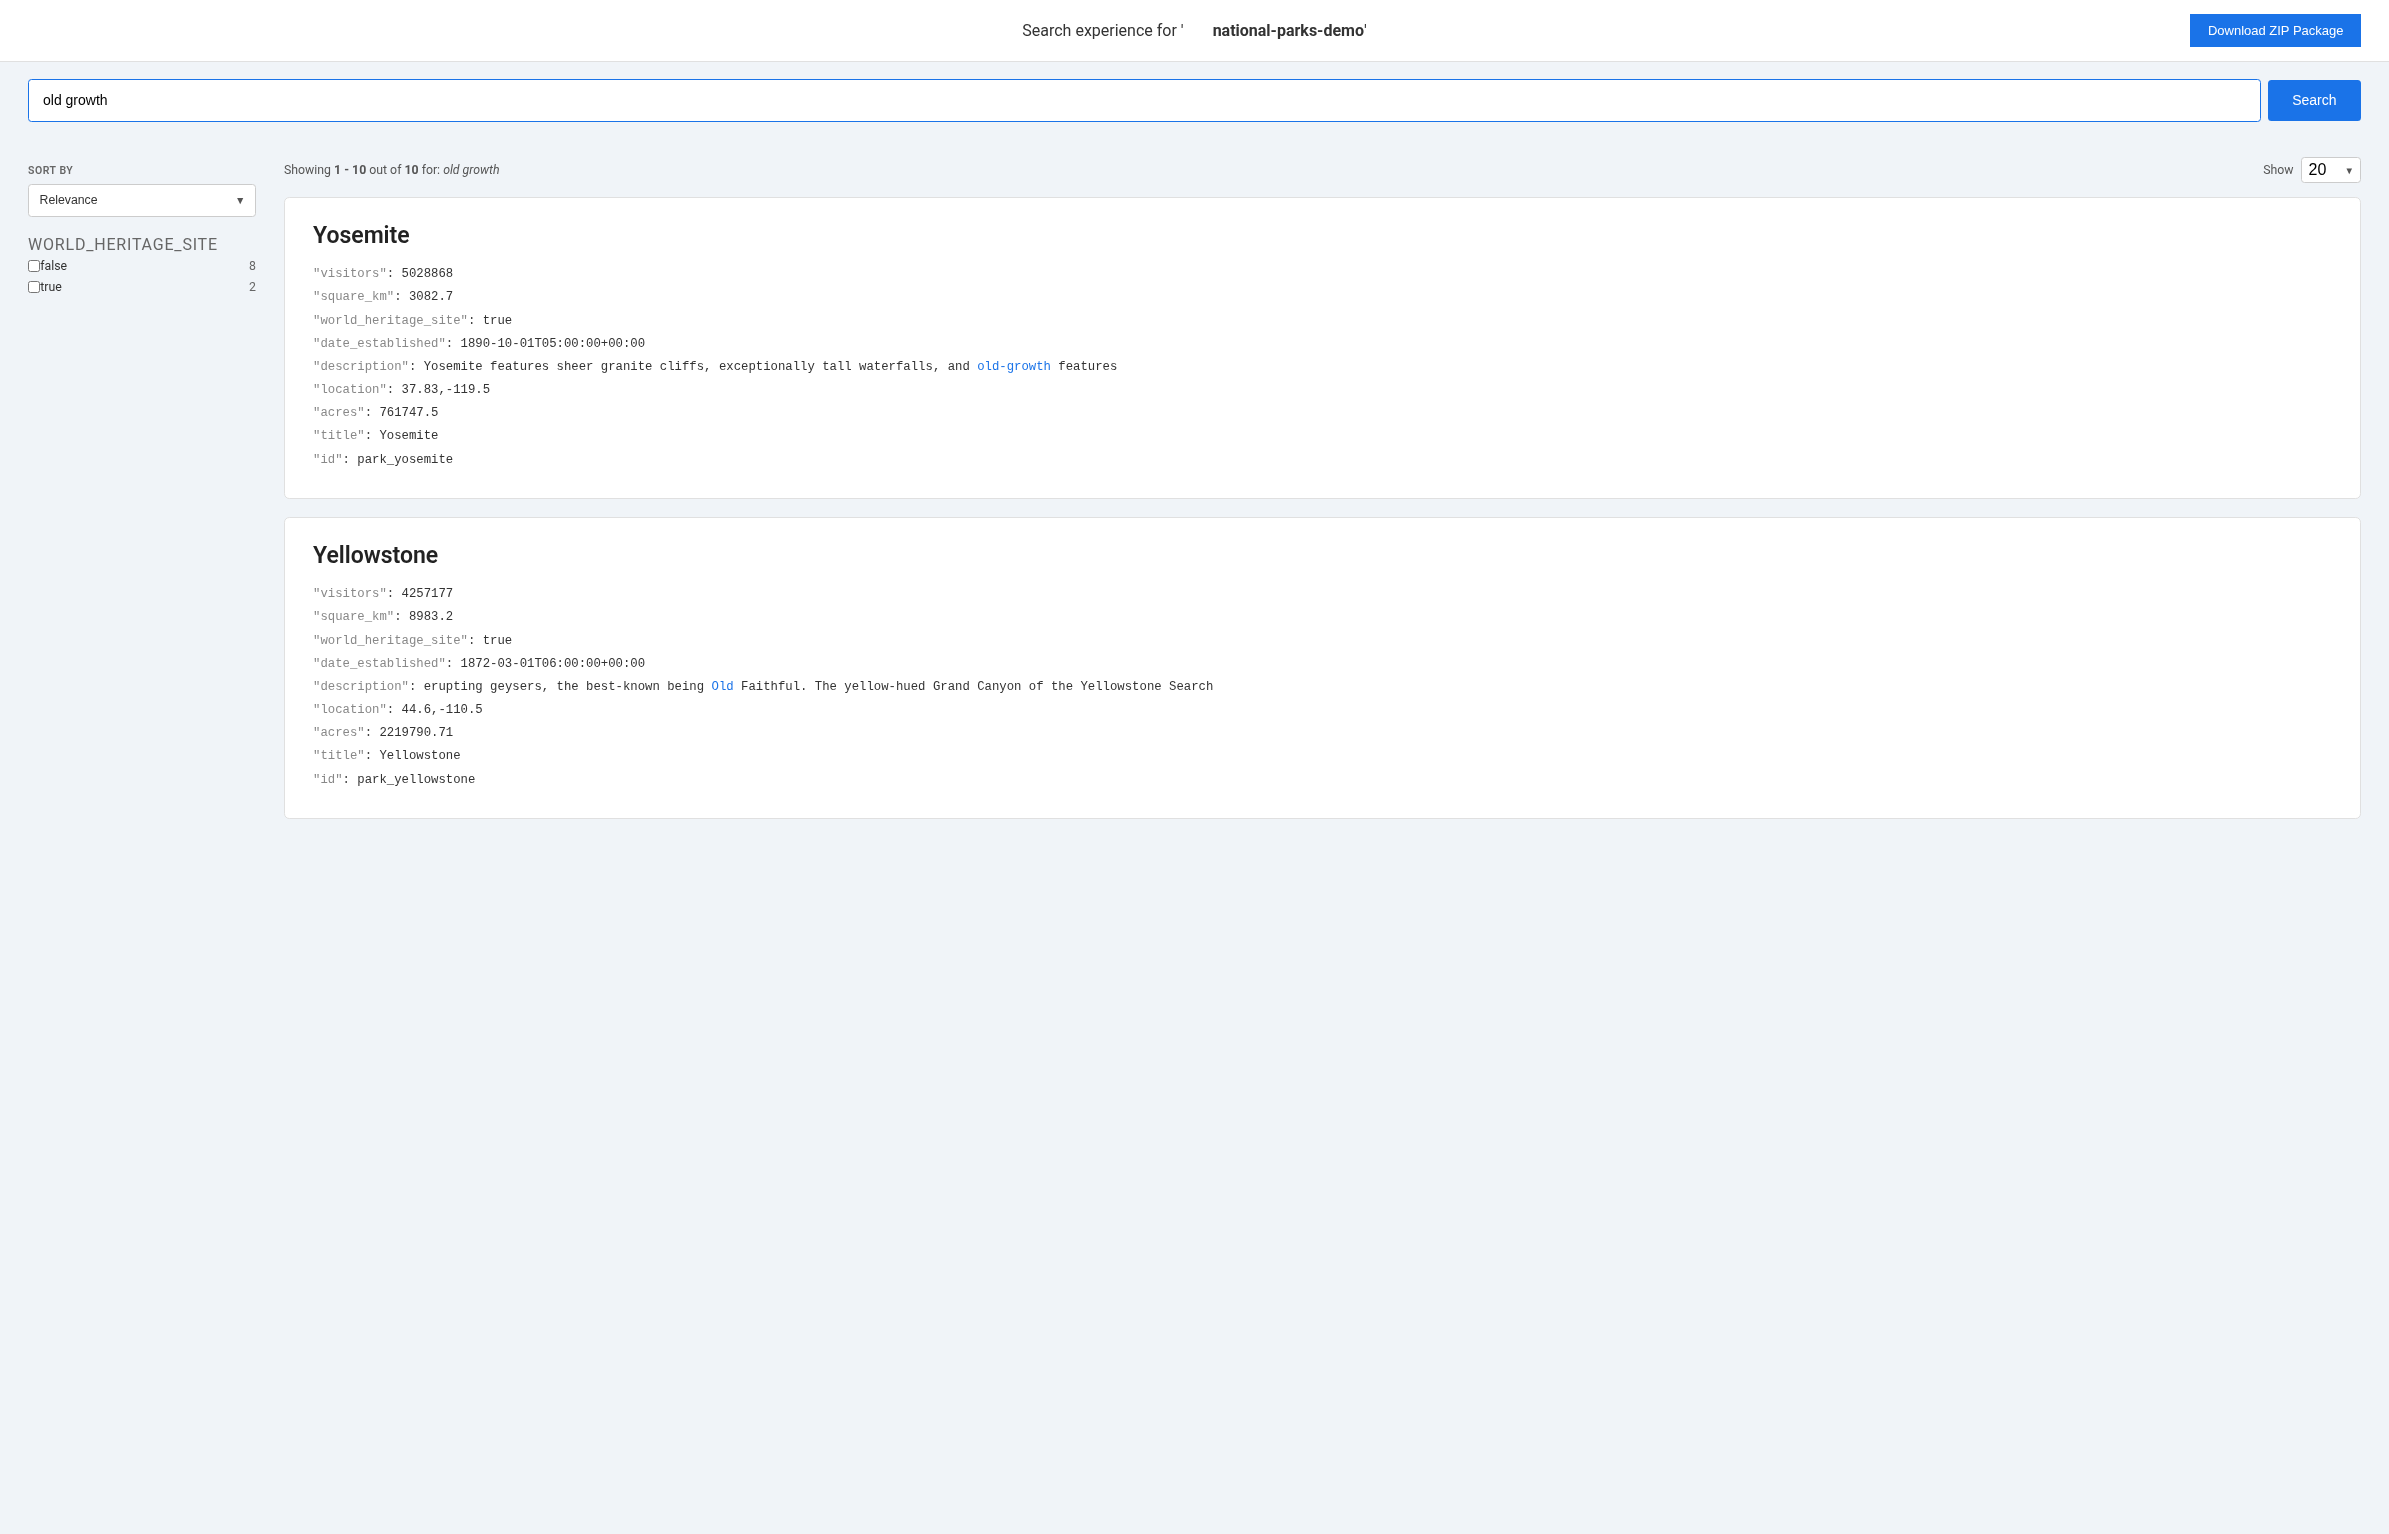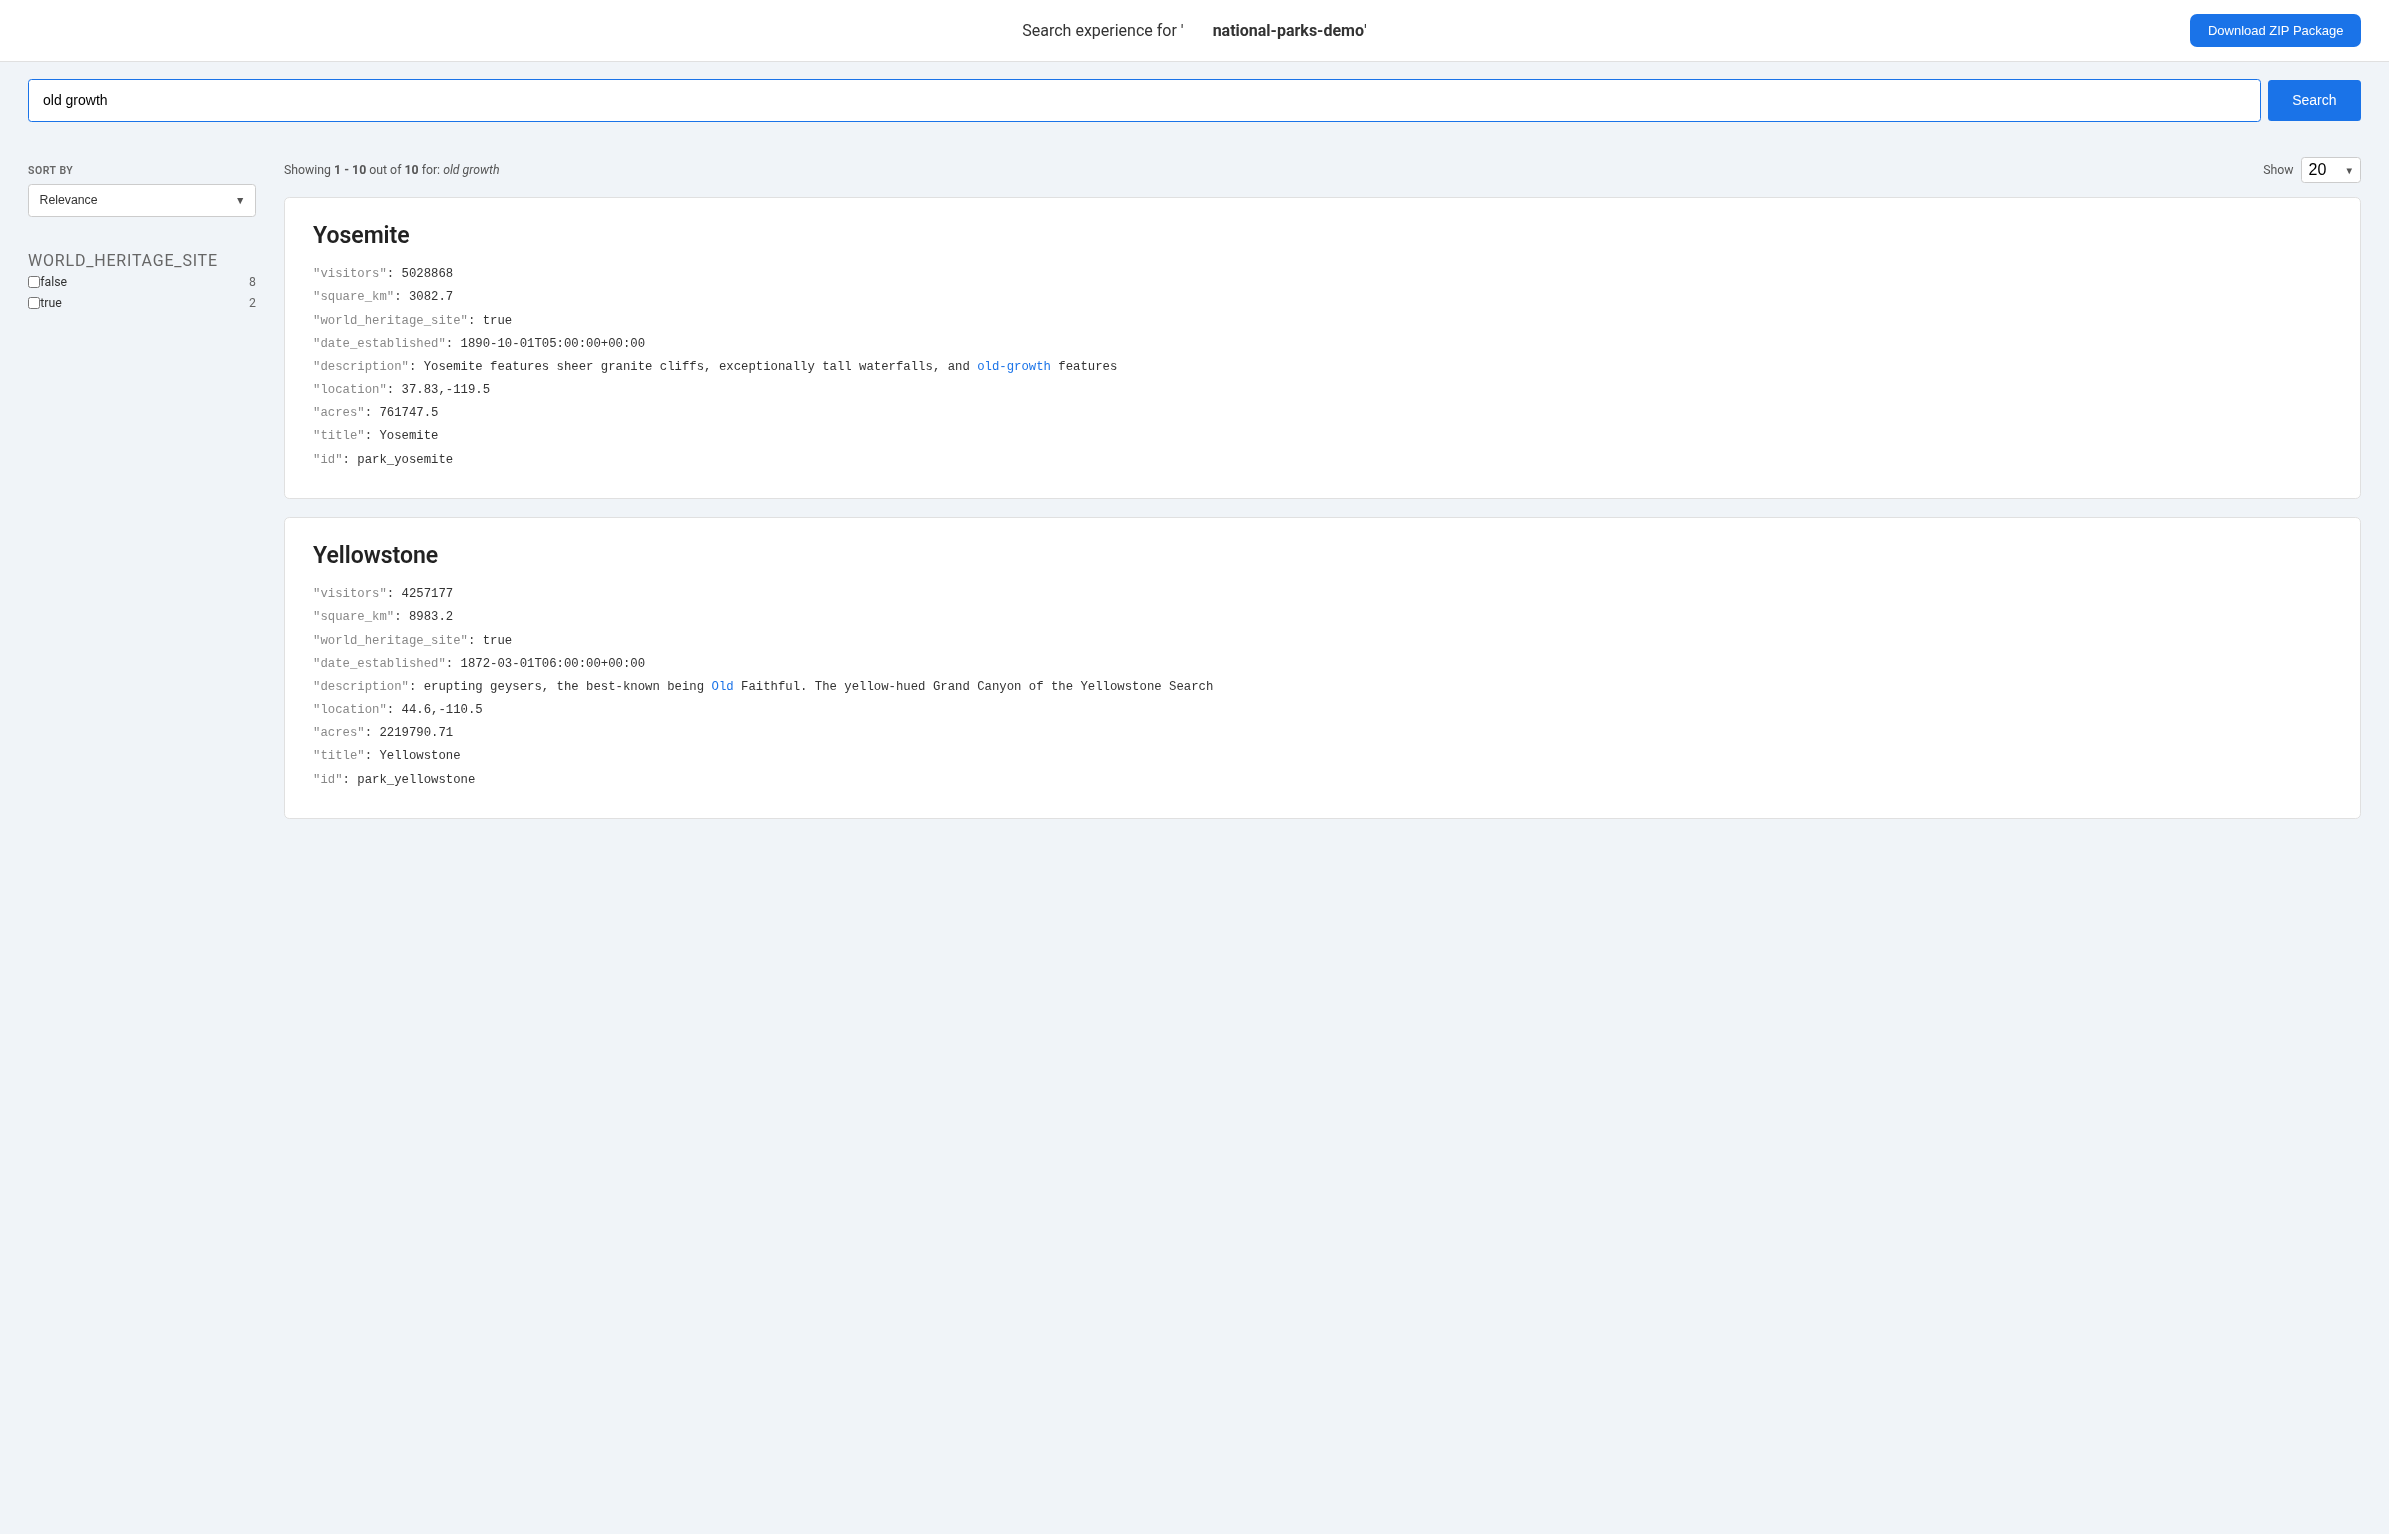--- a/index.html
+++ b/index.html
@@ -34,21 +34,21 @@
 
     .header-title strong {
       font-weight: 700;
       margin-left: 29px;
     }
 
     .download-btn {
       background-color: #1a73e8;
       color: #ffffff;
       border: none;
-      border-radius: 7px;
+      border-radius: 0;
       padding: 8.8px 17.5px;
       font-size: 13px;
       font-weight: 500;
       cursor: pointer;
       white-space: nowrap;
     }
 
     
     .search-area {
       background-color: #f0f4f8;
@@ -100,21 +100,21 @@
       font-size: 10.5px;
       font-weight: 600;
       color: #666;
       letter-spacing: 0.05em;
       text-transform: uppercase;
       margin-bottom: 7px;
     }
 
     .sort-select-wrapper {
       position: relative;
-      margin-bottom: 34px;
+      margin-bottom: 18px;
       border-radius: 16px;
     }
 
     .sort-select {
       width: 100%;
       padding: 8.8px 32px 8.8px 10.5px;
       font-size: 12.3px;
       border: 0.9px solid #ccc;
       border-radius: 3.5px;
       background: #fff;

